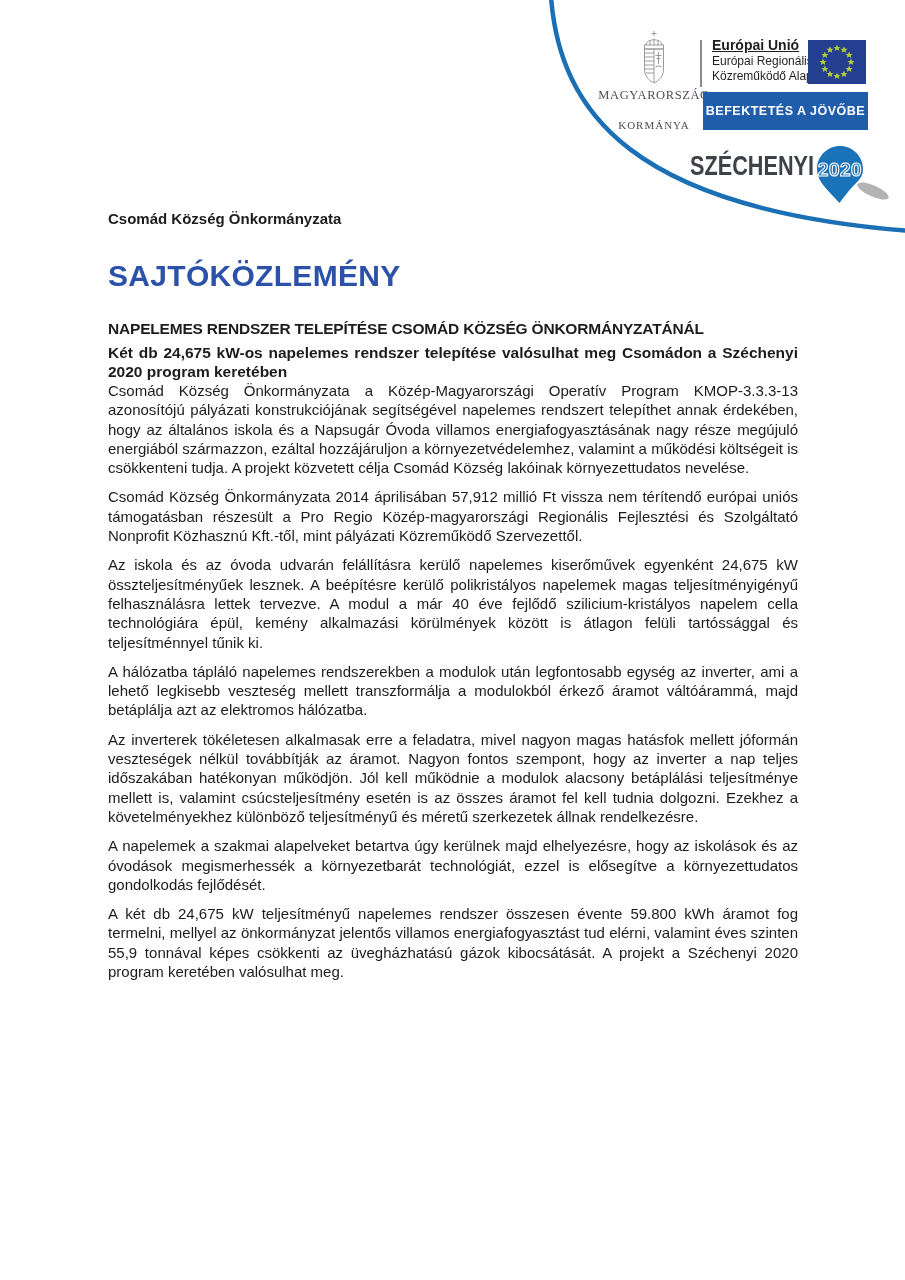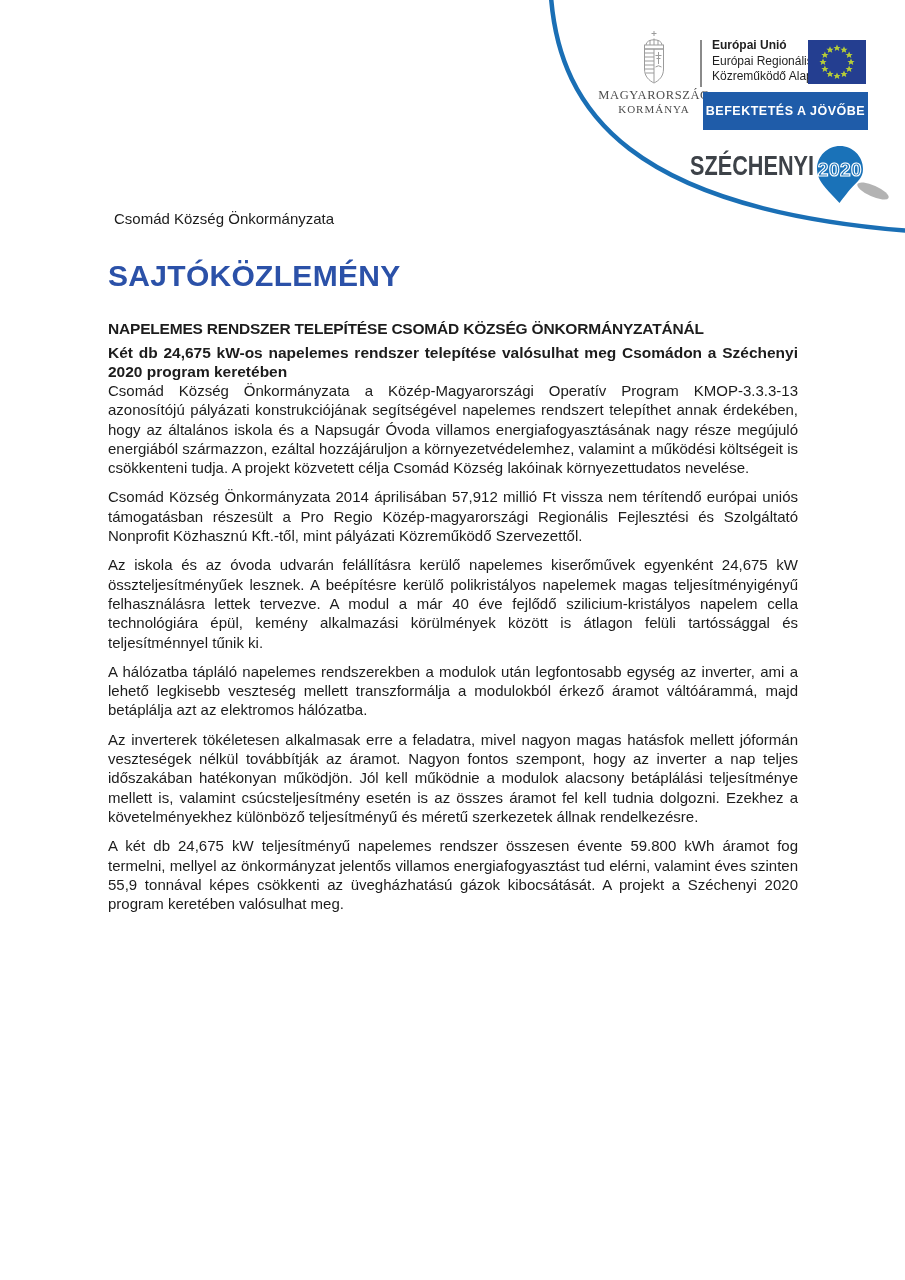--- a/index.html
+++ b/index.html
@@ -10,39 +10,39 @@
     font-family:"Liberation Sans",sans-serif;
     color:#1c1c1c;
     overflow:hidden;
   }
   
   .arc-svg{position:absolute;top:0;left:0;pointer-events:none;}
   
   .gov-logo{position:absolute;left:596px;top:30px;width:116px;text-align:center;}
   .gov-logo svg{display:block;margin:0 auto;}
   .gov-line1{font-family:"Liberation Serif",serif;font-size:12.5px;letter-spacing:0.6px;color:#4d4d4d;margin-top:2px;white-space:nowrap;}
-  .gov-line2{font-family:"Liberation Serif",serif;font-size:11px;letter-spacing:1px;color:#4d4d4d;margin-top:0px;white-space:nowrap;}
+  .gov-line2{font-family:"Liberation Serif",serif;font-size:11px;letter-spacing:1px;color:#4d4d4d;margin-top:16px;white-space:nowrap;}
   
   .eu-divider{position:absolute;left:700px;top:40px;width:2px;height:47px;background:#8a8a8a;}
   .eu-text{position:absolute;left:712px;top:38px;line-height:15.5px;color:#1f1f1f;}
-  .eu-text .l1{font-size:12px;font-weight:bold;}
+  .eu-text .l1{font-size:14px;font-weight:bold;text-decoration:underline;}
   .eu-text .l2,.eu-text .l3{font-size:12px;}
   .eu-flag{position:absolute;left:808px;top:40px;}
   .invest-banner{
     position:absolute;left:703px;top:92px;width:165px;height:38px;
     background:#1f5ca9;color:#ffffff;font-weight:bold;font-size:12.5px;
     letter-spacing:0.5px;display:flex;align-items:center;justify-content:center;
     white-space:nowrap;
   }
   
   .szechenyi{position:absolute;left:688px;top:135px;}
   
   .content{position:absolute;left:108px;top:197px;width:690px;}
   .date{font-size:15px;}
-  .org{font-size:15px;font-weight:normal;margin-top:13px;margin-left:6px;}
+  .org{font-size:15px;font-weight:bold;margin-top:13px;}
   .title{margin-top:32px;font-size:30px;font-weight:bold;color:#2b51a8;letter-spacing:0.3px;}
   .subtitle{margin-top:27px;font-size:15.5px;font-weight:bold;letter-spacing:-0.2px;white-space:nowrap;}
   .lead{margin-top:5px;font-size:15.5px;font-weight:bold;text-align:justify;line-height:19px;}
   .paras{}
   p.body-par{font-size:15px;line-height:19.3px;text-align:justify;margin:0 0 10px 0;}
 </style>
 </head>
 <body>
 
 <div class="page">
@@ -107,17 +107,18 @@
     <div class="title">SAJTÓKÖZLEMÉNY</div>
     <div class="subtitle">NAPELEMES RENDSZER TELEPÍTÉSE CSOMÁD KÖZSÉG ÖNKORMÁNYZATÁNÁL</div>
     <div class="lead">Két db 24,675 kW-os napelemes rendszer telepítése valósulhat meg Csomádon a Széchenyi 2020 program keretében</div>
 
     <div class="paras">
       <p class="body-par">Csomád Község Önkormányzata a Közép-Magyarországi Operatív Program KMOP-3.3.3-13 azonosítójú pályázati konstrukciójának segítségével napelemes rendszert telepíthet annak érdekében, hogy az általános iskola és a Napsugár Óvoda villamos energiafogyasztásának nagy része megújuló energiából származzon, ezáltal hozzájáruljon a környezetvédelemhez, valamint a működési költségeit is csökkenteni tudja. A projekt közvetett célja Csomád Község lakóinak környezettudatos nevelése.</p>
       <p class="body-par">Csomád Község Önkormányzata 2014 áprilisában 57,912 millió Ft vissza nem térítendő európai uniós támogatásban részesült a Pro Regio Közép-magyarországi Regionális Fejlesztési és Szolgáltató Nonprofit Közhasznú Kft.-től, mint pályázati Közreműködő Szervezettől.</p>
       <p class="body-par">Az iskola és az óvoda udvarán felállításra kerülő napelemes kiserőművek egyenként 24,675 kW összteljesítményűek lesznek. A beépítésre kerülő polikristályos napelemek magas teljesítményigényű felhasználásra lettek tervezve. A modul a már 40 éve fejlődő szilicium-kristályos napelem cella technológiára épül, kemény alkalmazási körülmények között is átlagon felüli tartóssággal és teljesítménnyel tűnik ki.</p>
       <p class="body-par">A hálózatba tápláló napelemes rendszerekben a modulok után legfontosabb egység az inverter, ami a lehető legkisebb veszteség mellett transzformálja a modulokból érkező áramot váltóárammá, majd betáplálja azt az elektromos hálózatba.</p>
       <p class="body-par">Az inverterek tökéletesen alkalmasak erre a feladatra, mivel nagyon magas hatásfok mellett jóformán veszteségek nélkül továbbítják az áramot. Nagyon fontos szempont, hogy az inverter a nap teljes időszakában hatékonyan működjön. Jól kell működnie a modulok alacsony betáplálási teljesítménye mellett is, valamint csúcsteljesítmény esetén is az összes áramot fel kell tudnia dolgozni. Ezekhez a követelményekhez különböző teljesítményű és méretű szerkezetek állnak rendelkezésre.</p>
+      <p class="body-par">A napelemek a szakmai alapelveket betartva úgy kerülnek majd elhelyezésre, hogy az iskolások és az óvodások megismerhessék a környezetbarát technológiát, ezzel is elősegítve a környezettudatos gondolkodás fejlődését.</p>
       <p class="body-par">A két db 24,675 kW teljesítményű napelemes rendszer összesen évente 59.800 kWh áramot fog termelni, mellyel az önkormányzat jelentős villamos energiafogyasztást tud elérni, valamint éves szinten 55,9 tonnával képes csökkenti az üvegházhatású gázok kibocsátását. A projekt a Széchenyi 2020 program keretében valósulhat meg.</p>
     </div>
   </div>
 
 </div>
 
 </body></html>

